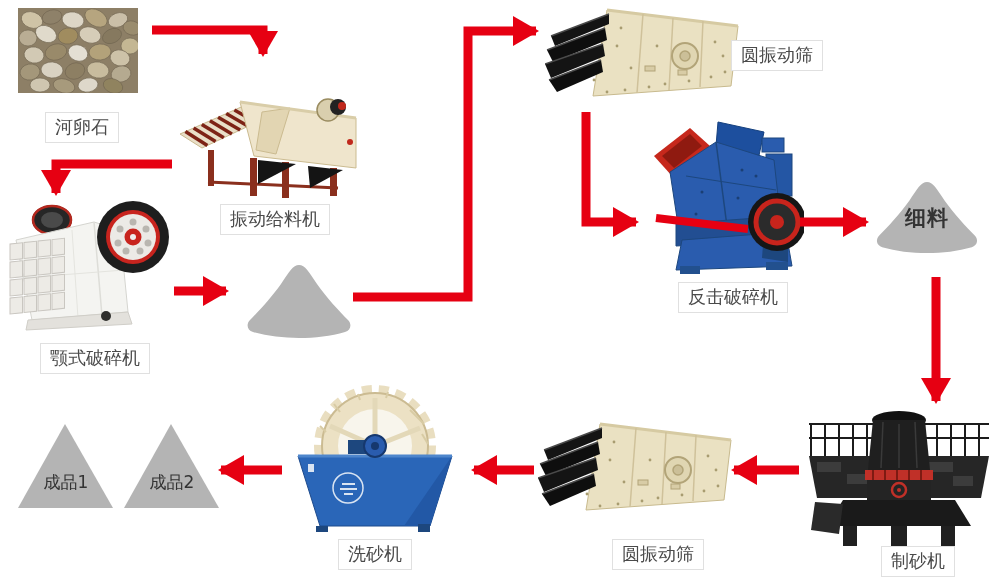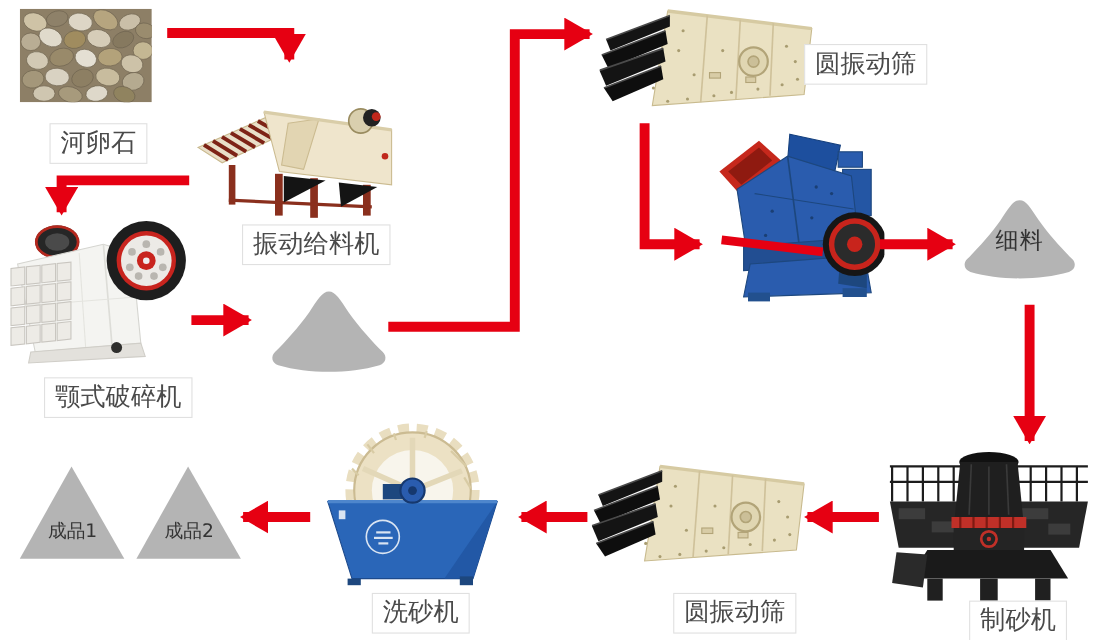--- a/index.html
+++ b/index.html
@@ -1,22 +1,22 @@
 <!DOCTYPE html>
 <html><head>
 <meta charset="utf-8">
 <style>
   html,body{margin:0;padding:0;background:#ffffff;}
   .stage{position:relative;width:1000px;height:582px;background:#fff;overflow:hidden;
          font-family:"DejaVu Sans","Liberation Sans",sans-serif;}
   .abs{position:absolute;}
   .lbl{position:absolute;background:#fff;border:1px solid #e0e0e0;color:#4a4a4a;
-       font-size:23px;line-height:1.25;padding:3px 9px;white-space:nowrap;z-index:5;}
+       font-size:18px;line-height:1.25;padding:3px 9px;white-space:nowrap;z-index:5;}
   .mound-text{position:absolute;display:flex;align-items:center;justify-content:center;
-       color:#333;font-size:21px;font-weight:normal;z-index:4;letter-spacing:1px;}
+       color:#333;font-size:21px;font-weight:bold;z-index:4;letter-spacing:1px;}
   .tri-text{position:absolute;display:flex;align-items:flex-end;justify-content:center;
        color:#333;font-size:17px;z-index:4;text-align:center;}
   .arrows{position:absolute;left:0;top:0;z-index:3;pointer-events:none;}
   svg{display:block;}
 </style>
 </head>
 <body>
 
 <div class="stage">
 
@@ -396,17 +396,18 @@
       <polyline points="799,470 734,470" marker-end="url(#ah)"></polyline>
       <polyline points="534,470 474,470" marker-end="url(#ah)"></polyline>
       <polyline points="282,470 221,470" marker-end="url(#ah)"></polyline>
     </g>
   </svg>
 
   <div class="lbl" style="left:45px;top:112px">河卵石</div>
   <div class="lbl" style="left:40px;top:343px">颚式破碎机</div>
   <div class="lbl" style="left:220px;top:204px">振动给料机</div>
   <div class="lbl" style="left:731px;top:40px">圆振动筛</div>
+  <div class="lbl" style="left:678px;top:282px">反击破碎机</div>
   <div class="lbl" style="left:881px;top:546px">制砂机</div>
   <div class="lbl" style="left:612px;top:539px">圆振动筛</div>
   <div class="lbl" style="left:338px;top:539px">洗砂机</div>
 
 </div>
 
 </body></html>

